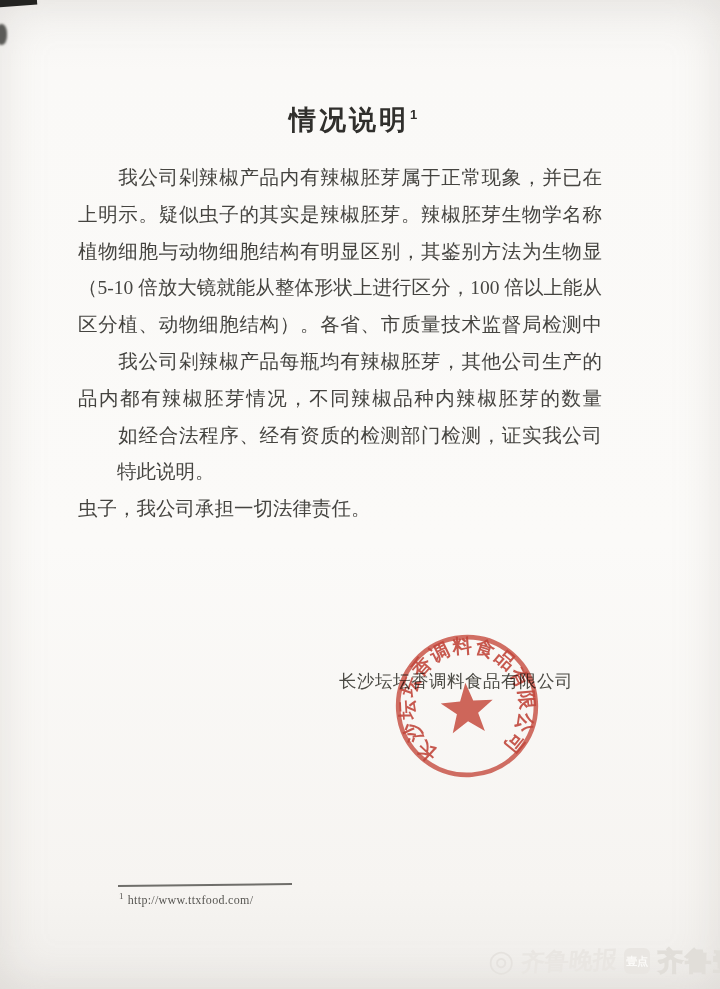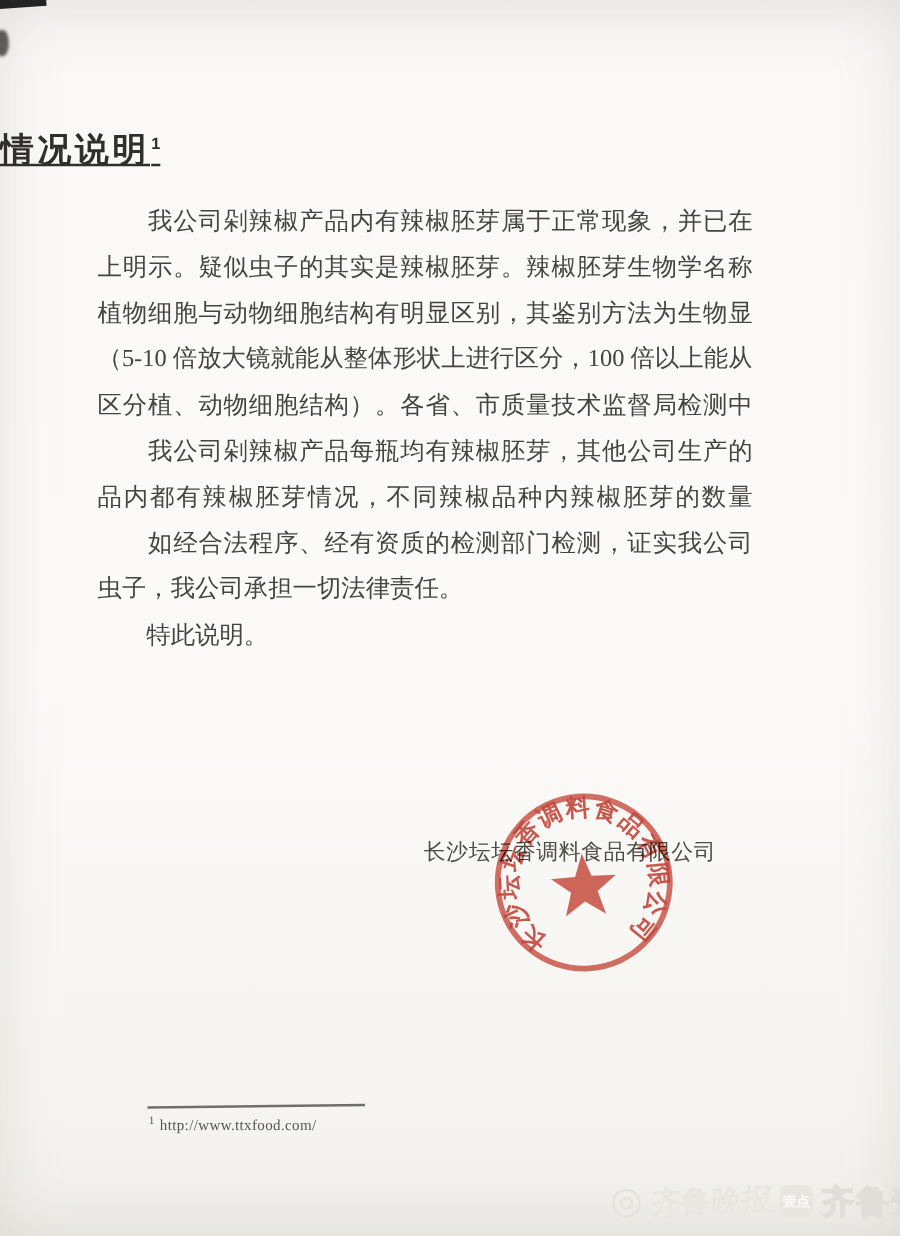--- a/index.html
+++ b/index.html
@@ -7,23 +7,23 @@
     position:relative; width:720px; height:989px; overflow:hidden;
     background:linear-gradient(180deg,#f5f4f2 0%,#faf9f7 7%,#fbfaf8 55%,#f6f4f1 90%,#efedea 100%);
     box-shadow:inset 0 0 46px rgba(175,170,162,.28);
     font-family:"Liberation Serif","DejaVu Serif",serif;
   }
   
   .artifact-corner { position:absolute; left:-5px; top:-3px; width:42px; height:9px; background:#232321; transform:rotate(-4deg); }
   .artifact-smudge { position:absolute; left:-4px; top:24px; width:11px; height:21px; background:#5b5b58; border-radius:45%; filter:blur(1.2px); }
   
   .title {
-    position:absolute; top:102px; left:0; width:706px; margin:0; text-align:left;
+    position:absolute; top:102px; left:0; width:706px; margin:0; text-align:center;
     font-family:"Liberation Sans","DejaVu Sans",sans-serif; font-weight:bold;
-    font-size:27px; letter-spacing:3px; color:#302f2c;text-decoration:underline;
+    font-size:27px; letter-spacing:3px; color:#302f2c;
   }
   .title sup { font-size:13px; letter-spacing:0; margin-left:1px; }
   
   .body { position:absolute; left:78px; top:160px; width:524px; font-size:19.5px; color:#454440; }
   .line { height:36.8px; line-height:36.8px; overflow:hidden; }
   .line.fill { text-align:justify; text-align-last:justify; text-justify:inter-character; }
   
   .sig-company { position:absolute; left:339px; top:669px; width:234px; text-align:center; font-size:17.5px; color:#4c4b45; letter-spacing:.5px; }
   .sig-date    { position:absolute; left:375px; top:710px; width:180px; text-align:center; font-size:17px;  color:#4c4b45; letter-spacing:1px; }
   
@@ -57,22 +57,22 @@
 
   <div class="body">
       <div class="line fill">　　我公司剁辣椒产品内有辣椒胚芽属于正常现象，并已在产品标签</div>
       <div class="line fill">上明示。疑似虫子的其实是辣椒胚芽。辣椒胚芽生物学名称为“胚囊”，</div>
       <div class="line fill">植物细胞与动物细胞结构有明显区别，其鉴别方法为生物显微鉴别。</div>
       <div class="line fill">（5-10 倍放大镜就能从整体形状上进行区分，100 倍以上能从结构上</div>
       <div class="line fill">区分植、动物细胞结构）。各省、市质量技术监督局检测中心和高等</div>
       <div class="line fill">　　我公司剁辣椒产品每瓶均有辣椒胚芽，其他公司生产的同类型产</div>
       <div class="line fill">品内都有辣椒胚芽情况，不同辣椒品种内辣椒胚芽的数量（所占比重）</div>
       <div class="line fill">　　如经合法程序、经有资质的检测部门检测，证实我公司产品内有</div>
+      <div class="line">　　特此说明。</div>
       <div class="line">虫子，我公司承担一切法律责任。</div>
-      <div class="line">　　特此说明。</div>
     </div>
 
   <div class="sig-company">长沙坛坛香调料食品有限公司</div>
 
   <svg class="seal" viewBox="0 0 160 160" aria-hidden="true">
     <circle class="seal-ring" cx="80" cy="80" r="68"></circle>
     <path class="seal-star" d="M80,57 L86.5,75.1 L105.7,75.7 L90.5,87.4 L95.9,105.8 L80,95 L64.1,105.8 L69.5,87.4 L54.3,75.7 L73.5,75.1 Z"></path>
     <path id="sealArc" d="M 80,133 A 53,53 0 1,1 80.05,133" fill="none"></path>
     <text class="seal-text" text-anchor="middle">
       <textPath href="#sealArc" startOffset="50%">长沙坛坛香调料食品有限公司</textPath>

